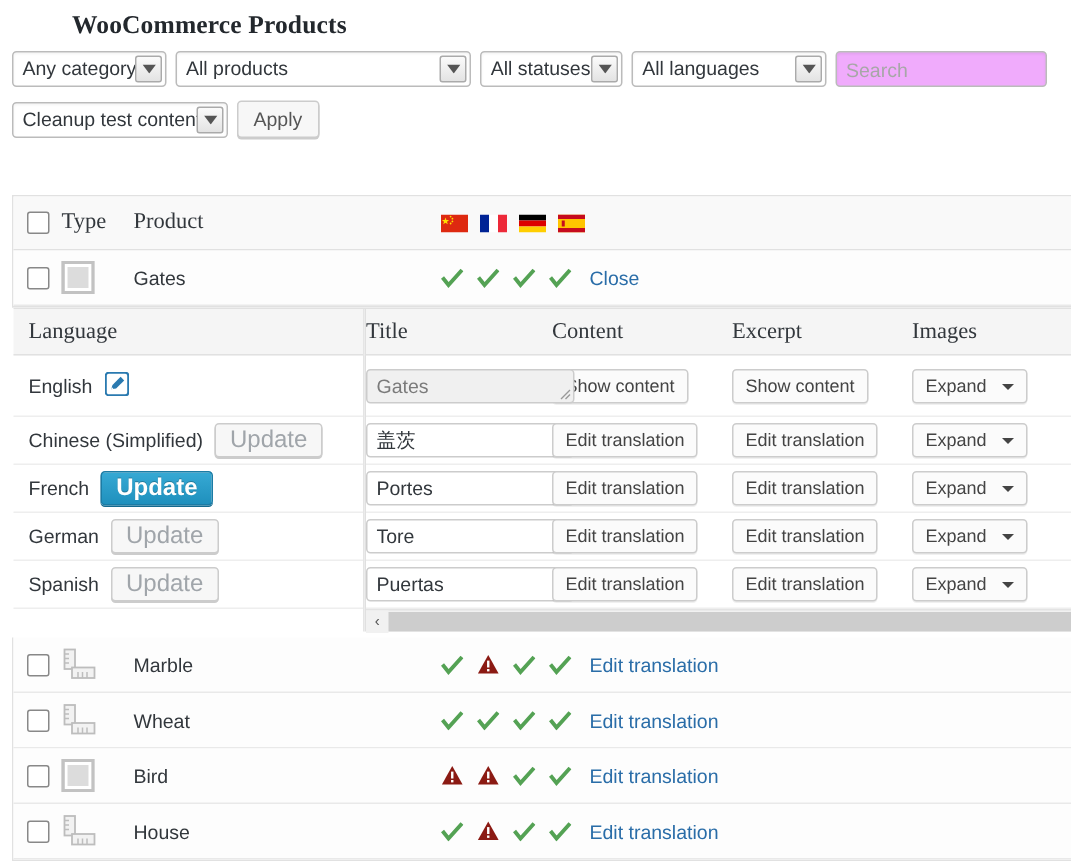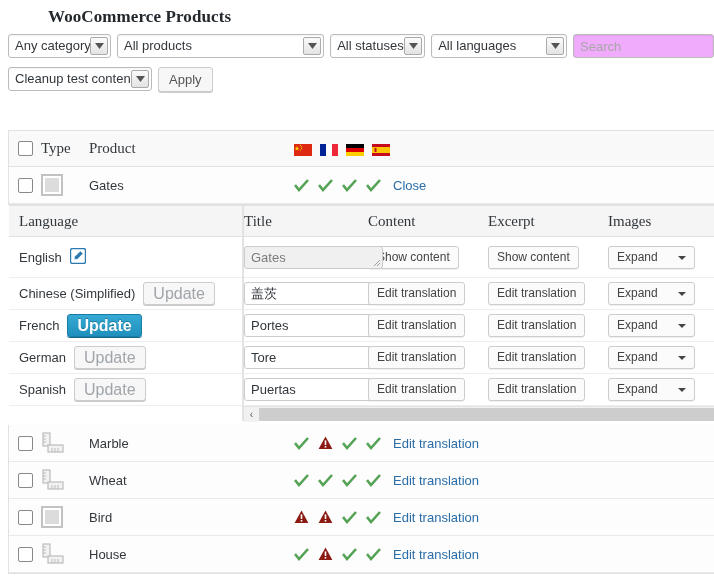--- a/index.html
+++ b/index.html
@@ -20,21 +20,21 @@
     font-size: 17px;
     font-weight: bold;
     color: #23282d;
     padding: 6px 0 0 8px;
     line-height: 22px;
     letter-spacing: .1px;
     margin-left: 40px;
   }
 
   
-  .filter-bar { padding: 6px 0 0 8px; display: flex; align-items: flex-start; }
+  .filter-bar { padding: 6px 16px 0 8px; display: flex; align-items: flex-end; }
   .filter-bar.second { padding-top: 9px; }
 
   .sel {
     position: relative;
     display: inline-flex;
     align-items: center;
     height: 24px;
     border: 1px solid #bbb;
     border-radius: 3px;
     background: #fff;
@@ -202,21 +202,21 @@
     width:8px; height:8px; pointer-events:none;
   }
   .btn-small {
     height: 23px; padding: 0 8px;
     border: 1px solid #ccc; border-radius:3px;
     background: #fbfbfb; color:#444;
     font-size: 12px; line-height: 21px;
     box-shadow: 0 1px 0 rgba(0,0,0,.06);
     cursor:pointer; white-space:nowrap;
   }
-  .btn-expand { width: 87px; text-align:left; position:relative; padding-right:7px;}
+  .btn-expand { width: 77px; text-align:left; position:relative; padding-right:7px;}
   .btn-expand .caret {
     position:absolute; right:8px; top:9px;
     width:0;height:0;border-left:4px solid transparent;border-right:4px solid transparent;
     border-top:4px solid #444;
   }
 
   
   .hscroll {
     height: 15px;
     background: #f1f1f1;

